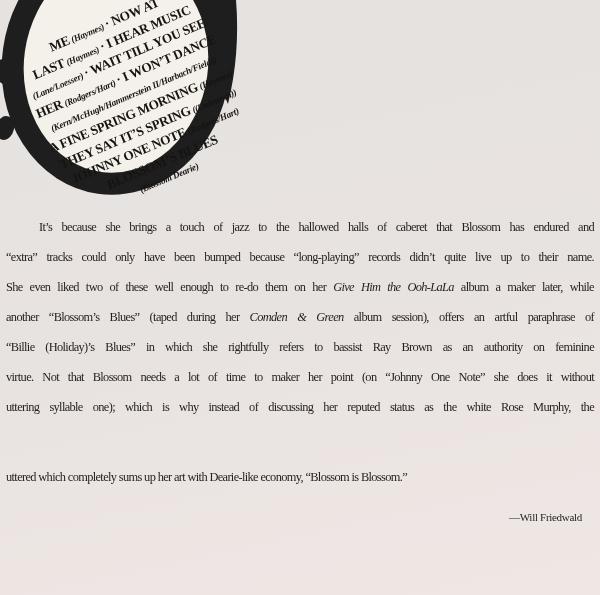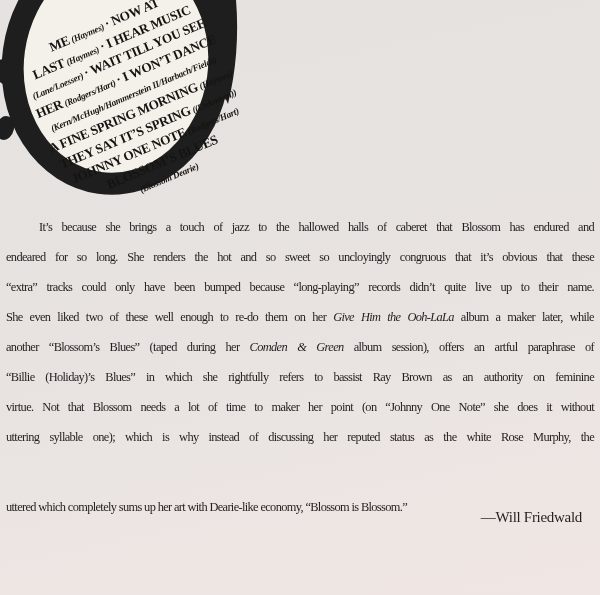--- a/index.html
+++ b/index.html
@@ -39,21 +39,21 @@
     letter-spacing: -0.65px; color: var(--ink);
   }
   .note-line { text-align: justify; text-align-last: justify; height: 30px; }
   .note-line.indent { text-indent: 33px; }
   .note-line.no-justify { text-align-last: left; margin-top: 40px; }
   .seg-italic { font-style: italic; }
 
   
   .signature {
     position: absolute; right: 18px; top: 508px;
-    text-align: right; font-size: 15px; line-height: 19.5px;
+    text-align: right; font-size: 11px; line-height: 19.5px;
     letter-spacing: -0.3px; color: var(--ink);
   }
 </style>
 </head>
 <body>
 
 <div class="page">
 
   <div class="ring">
     <svg width="300" height="230" viewBox="0 0 300 230">
@@ -74,21 +74,20 @@
         <div class="ring-line"><span class="seg seg-title">A FINE SPRING MORNING</span><span class="seg seg-credit"> (Haymes)</span></div>
         <div class="ring-line"><span class="seg seg-title">THEY SAY IT’S SPRING</span><span class="seg seg-credit"> ((Unknown))</span></div>
         <div class="ring-line"><span class="seg seg-title">JOHNNY ONE NOTE</span><span class="seg seg-credit"> (Rodgers/Hart)</span></div>
         <div class="ring-line"><span class="seg seg-title">BLOSSOM’S BLUES</span></div>
         <div class="ring-line"><span class="seg seg-credit">(Blossom Dearie)</span></div>
       </div>
   </div>
 
   <div class="notes">
       <div class="note-line indent"><span class="seg">It’s because she brings a touch of jazz to the hallowed halls of caberet that Blossom has endured and</span></div>
-      <div class="note-line"><span class="seg">endeared for so long. She renders the hot and so sweet so uncloyingly congruous that it’s obvious that these</span></div>
       <div class="note-line"><span class="seg">“extra” tracks could only have been bumped because “long-playing” records didn’t quite live up to their name.</span></div>
       <div class="note-line"><span class="seg">She even liked two of these well enough to re-do them on her </span><span class="seg seg-italic">Give Him the Ooh-LaLa</span><span class="seg"> album a maker later, while</span></div>
       <div class="note-line"><span class="seg">another “Blossom’s Blues” (taped during her </span><span class="seg seg-italic">Comden &amp; Green</span><span class="seg"> album session), offers an artful paraphrase of</span></div>
       <div class="note-line"><span class="seg">“Billie (Holiday)’s Blues” in which she rightfully refers to bassist Ray Brown as an authority on feminine</span></div>
       <div class="note-line"><span class="seg">virtue. Not that Blossom needs a lot of time to maker her point (on “Johnny One Note” she does it without</span></div>
       <div class="note-line"><span class="seg">uttering syllable one); which is why instead of discussing her reputed status as the white Rose Murphy, the</span></div>
       <div class="note-line no-justify"><span class="seg">uttered which completely sums up her art with Dearie-like economy, “Blossom is Blossom.”</span></div>
     </div>
 
   <div class="signature">

